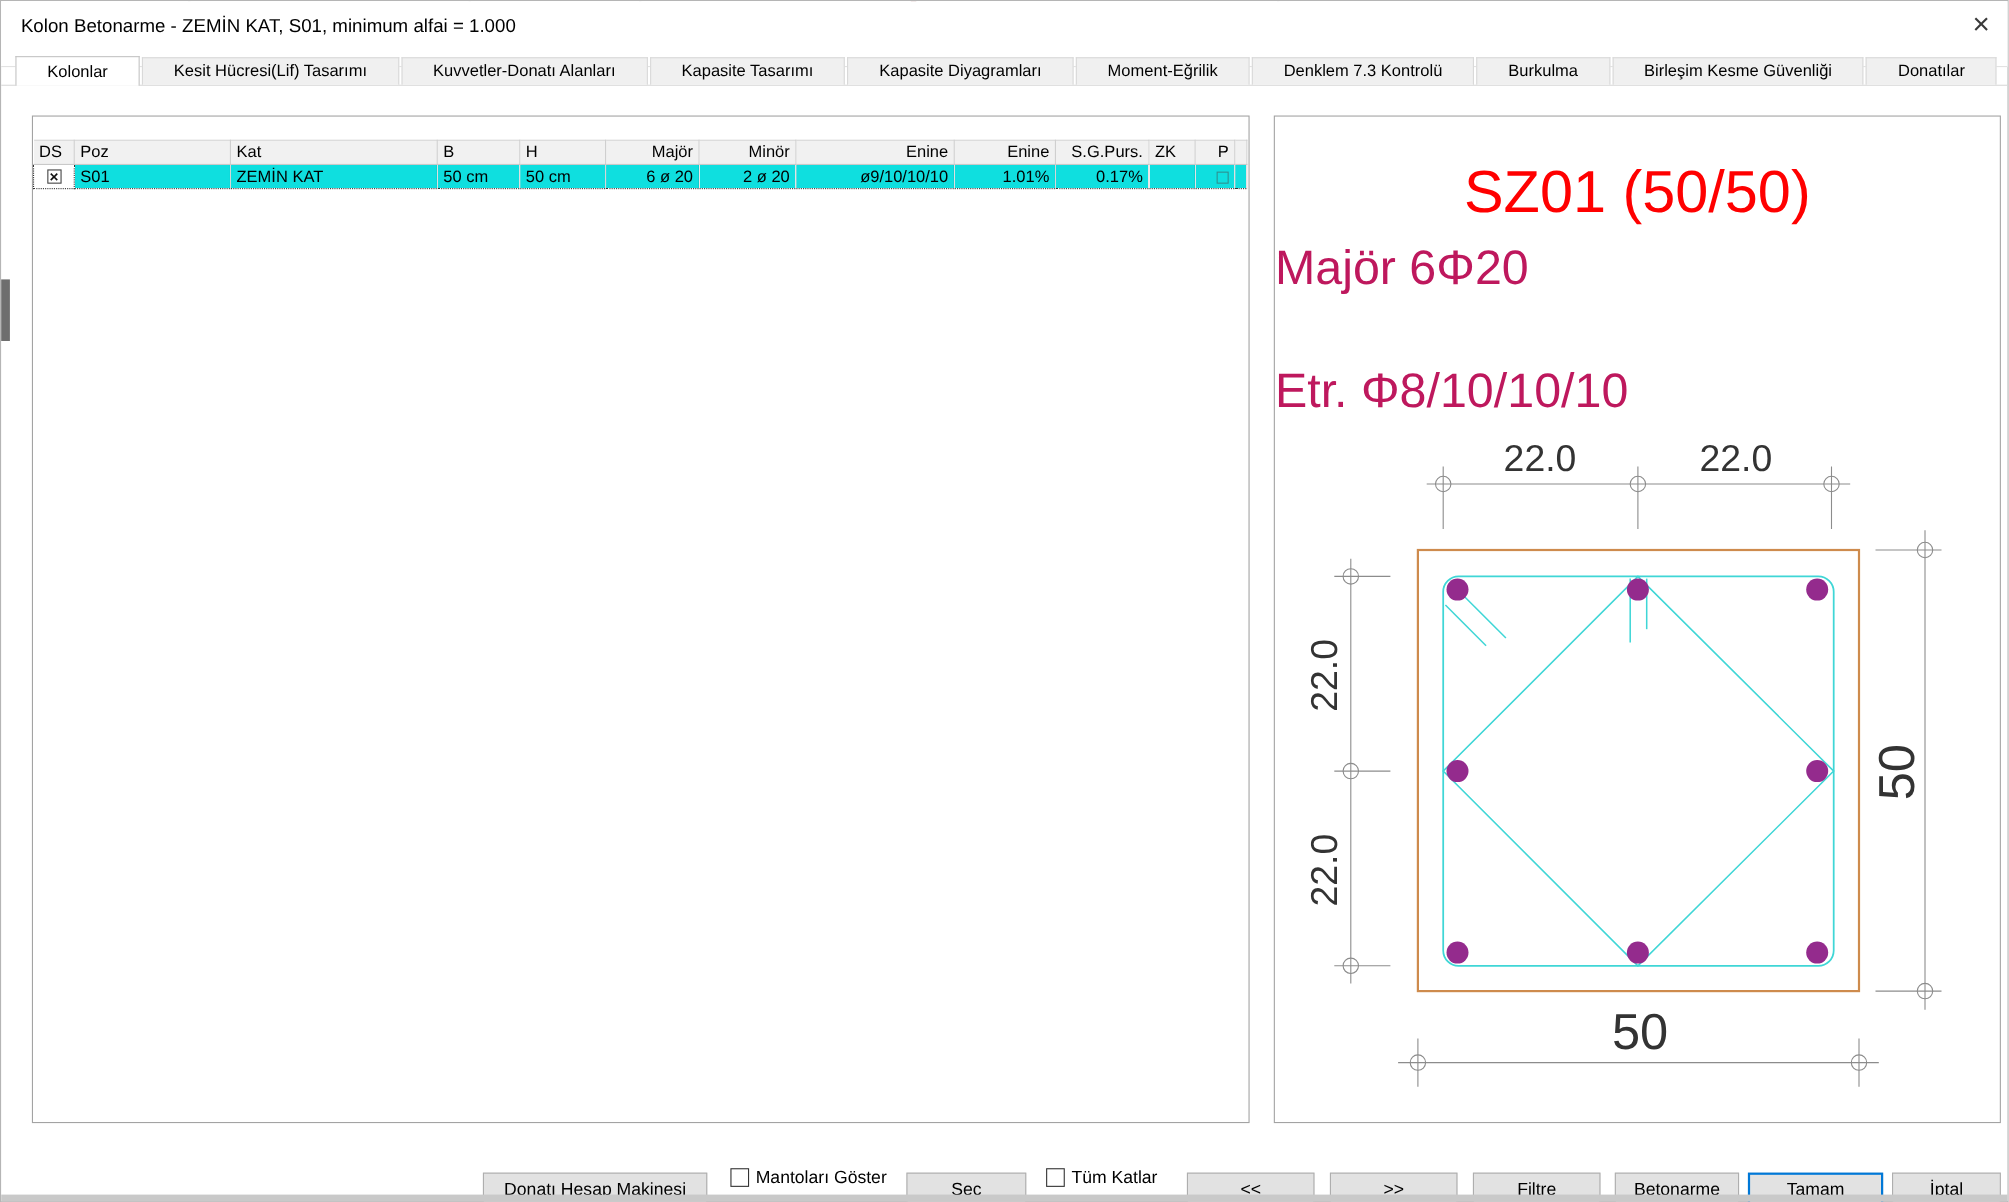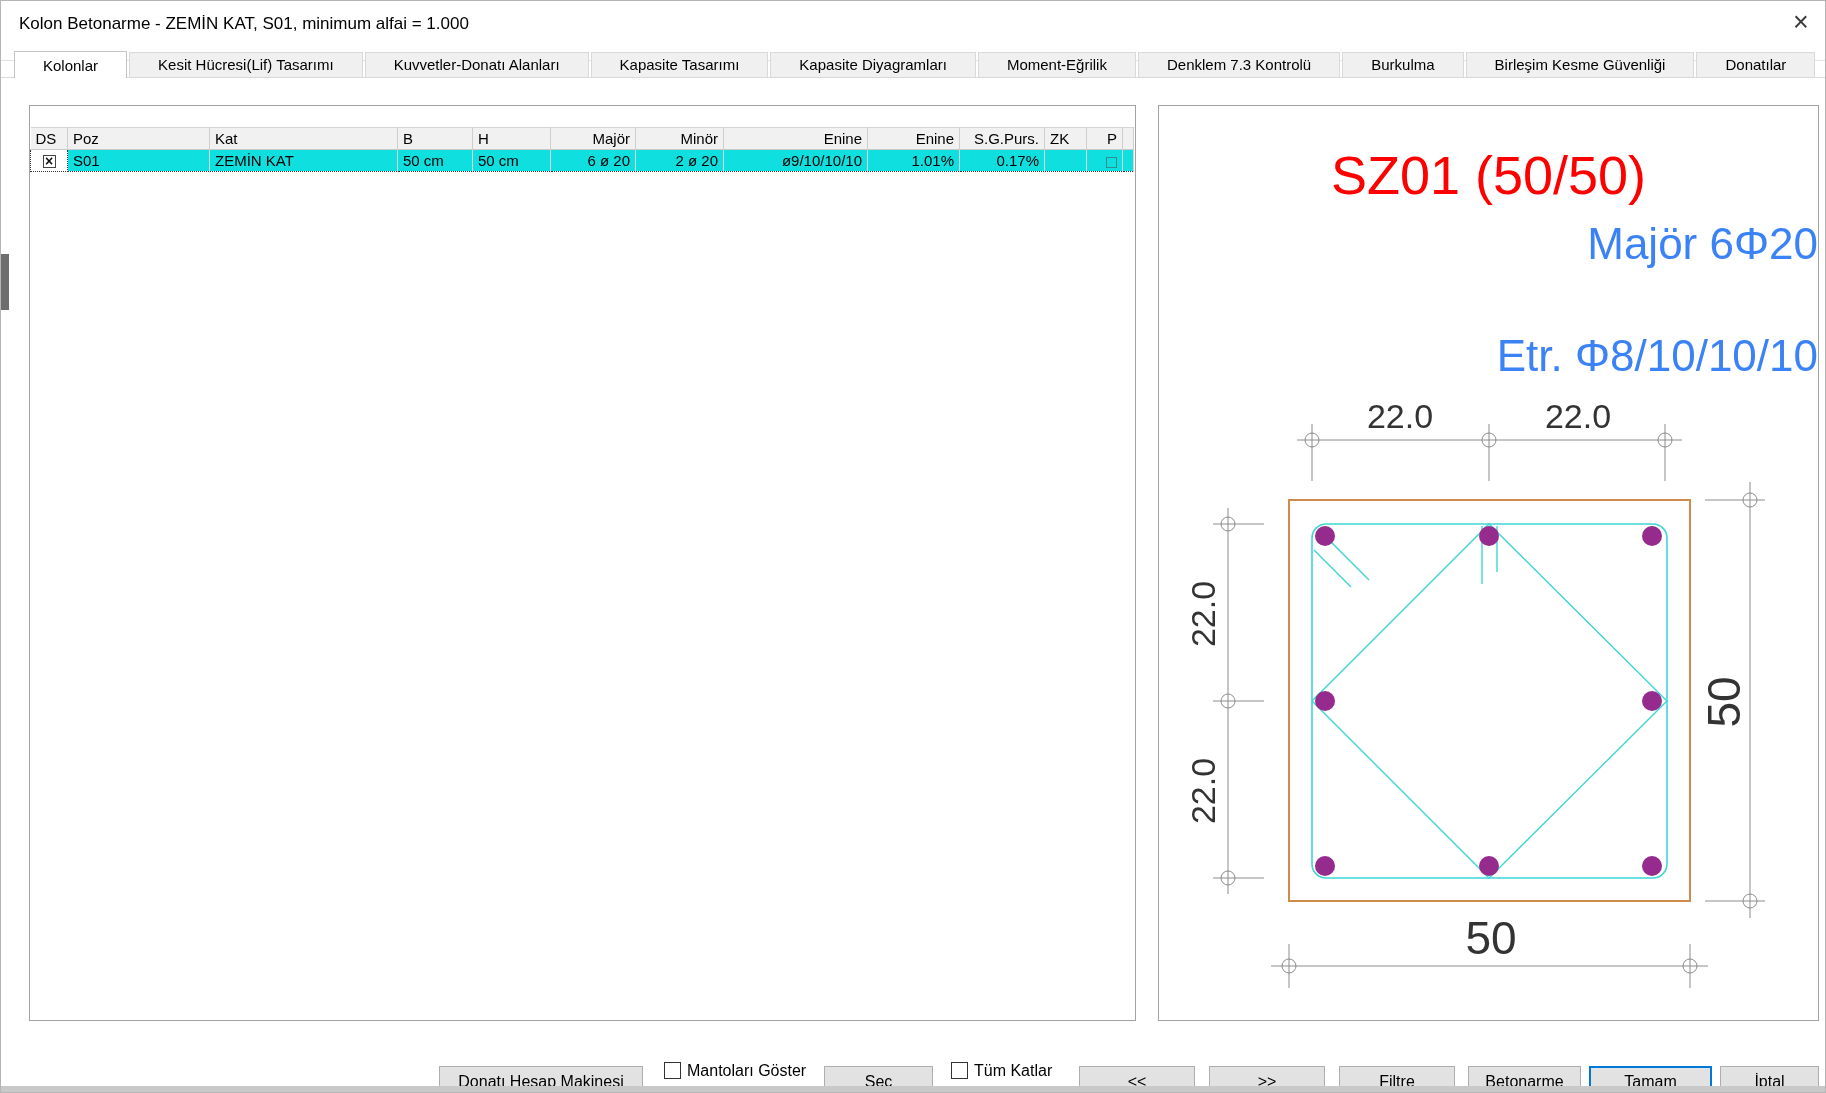--- a/index.html
+++ b/index.html
@@ -29,21 +29,21 @@
   th { background:#f1f1f1; font-weight:400; text-align:left; padding:2px 5px; height:22px;
        border-top:1px solid #d4d4d4; border-bottom:1px solid #c9c9c9; border-right:1px solid #cfcfcf; white-space:nowrap; overflow:hidden; }
   td { height:22px; padding:1px 5px; white-space:nowrap; overflow:hidden; }
   th.c, td.c { text-align:right; }
   tr.data td { background:#0fdfdf; border-top:1px dotted #333; border-bottom:1px dotted #333; border-right:1px solid rgba(0,0,0,0.16); }
   tr.data td.ds { background:#fff; border:1px dotted #333; text-align:center; padding:0; }
   .cb13 { display:inline-block; width:13px; height:13px; border:1px solid #444; background:#fff; font-size:14px; line-height:11px; text-align:center; font-weight:700; color:#111; margin-top:2px; }
   .cb11 { display:inline-block; width:11px; height:11px; border:1px solid #2f8f8f; background:transparent; vertical-align:middle; }
   
   .dr-title { position:absolute; top:42px; left:0; right:0; text-align:center; font-size:54px; line-height:1; color:#ff0000; }
-  .dr-line  { position:absolute; left:0; right:0; text-align:right; font-size:44px; line-height:1; color:#3b82f6; }
+  .dr-line  { position:absolute; left:0; right:0; text-align:left; font-size:44px; line-height:1; color:#be185d; }
   #dr-l1 { top:116px; } #dr-l2 { top:172px; } #dr-l3 { top:228px; }
   svg.draw { position:absolute; left:0; top:0; }
   
   .btn { position:absolute; top:1065px; height:33px; background:#e2e2e2; border:1px solid #aeaeae; font-size:16px; text-align:center; line-height:30px; }
   .btn.focused { border:2px solid #0078d7; line-height:28px; }
   .fcb { position:absolute; top:1061px; width:17px; height:17px; border:1px solid #333; background:#fff; }
   .flabel { position:absolute; top:1061px; font-size:16px; white-space:nowrap; }
   .bottom-strip { position:absolute; left:0; bottom:0; width:1826px; height:6px; background:#c9c9c9; }
 </style>
 </head>

